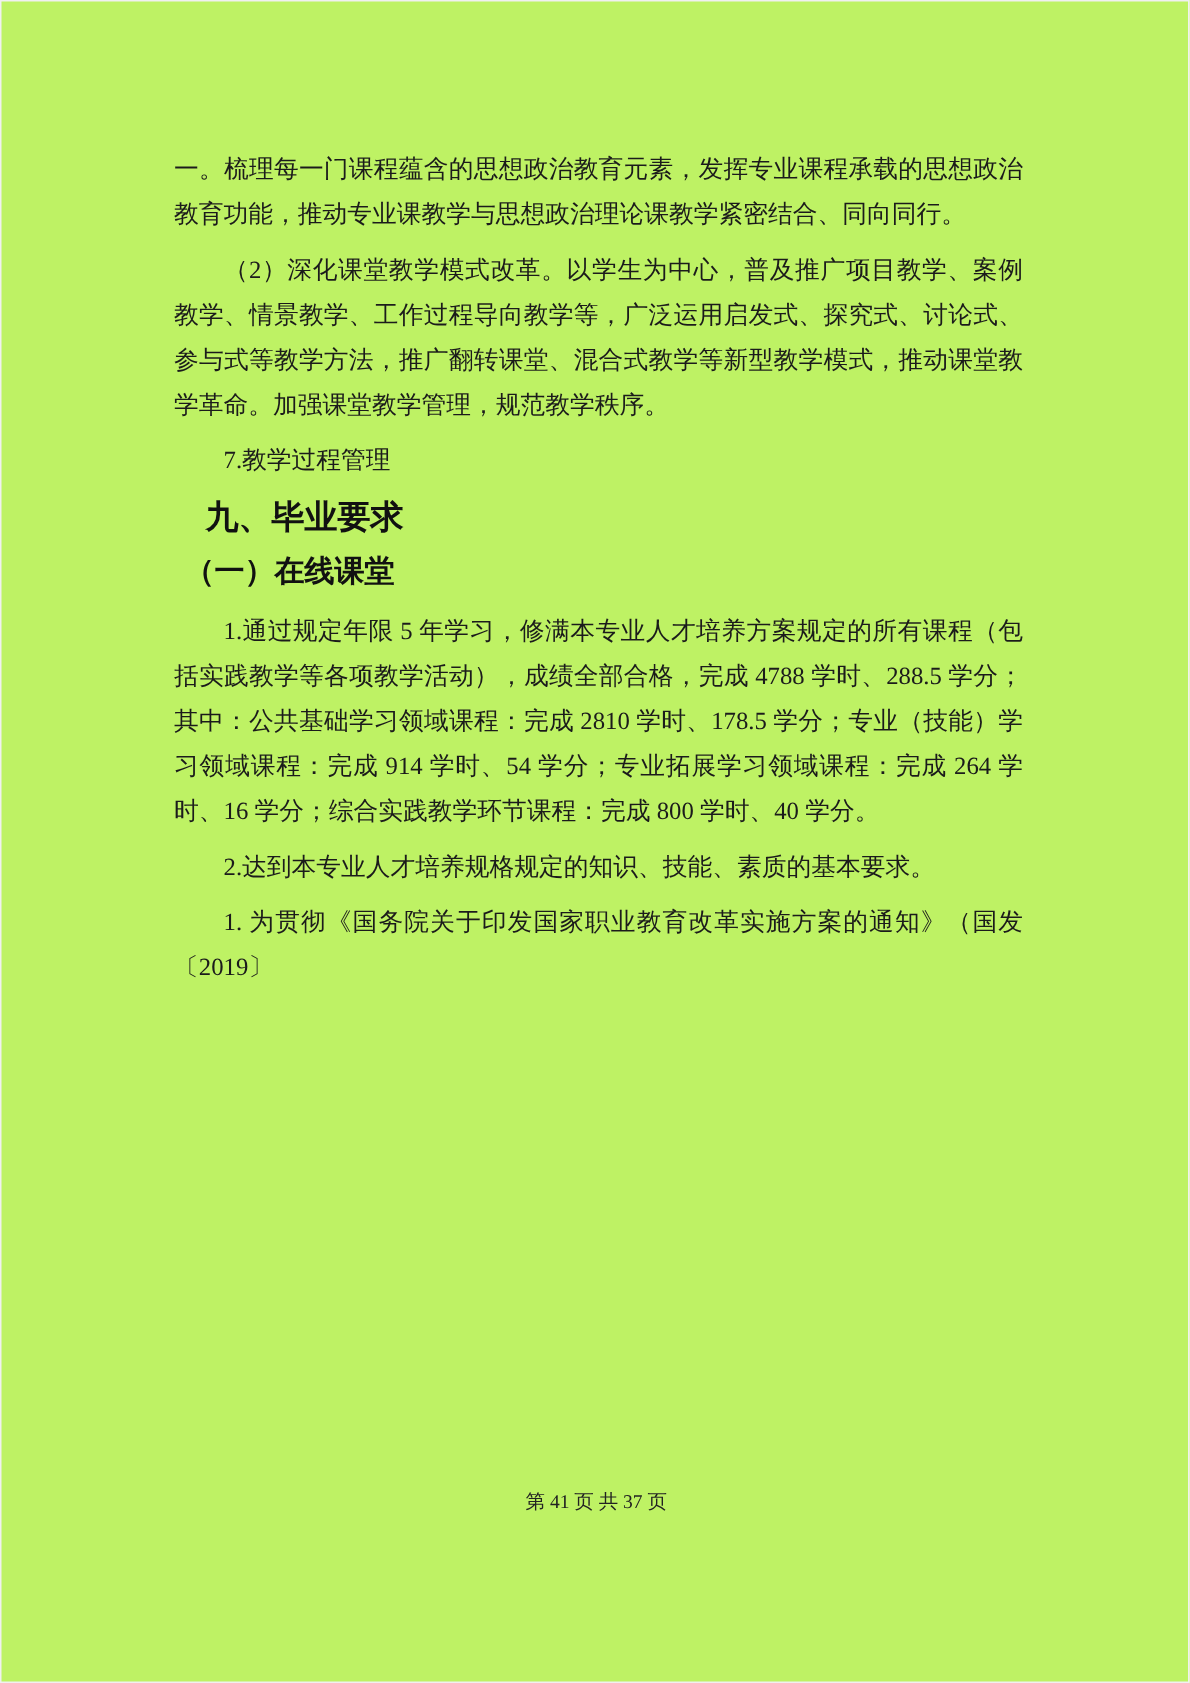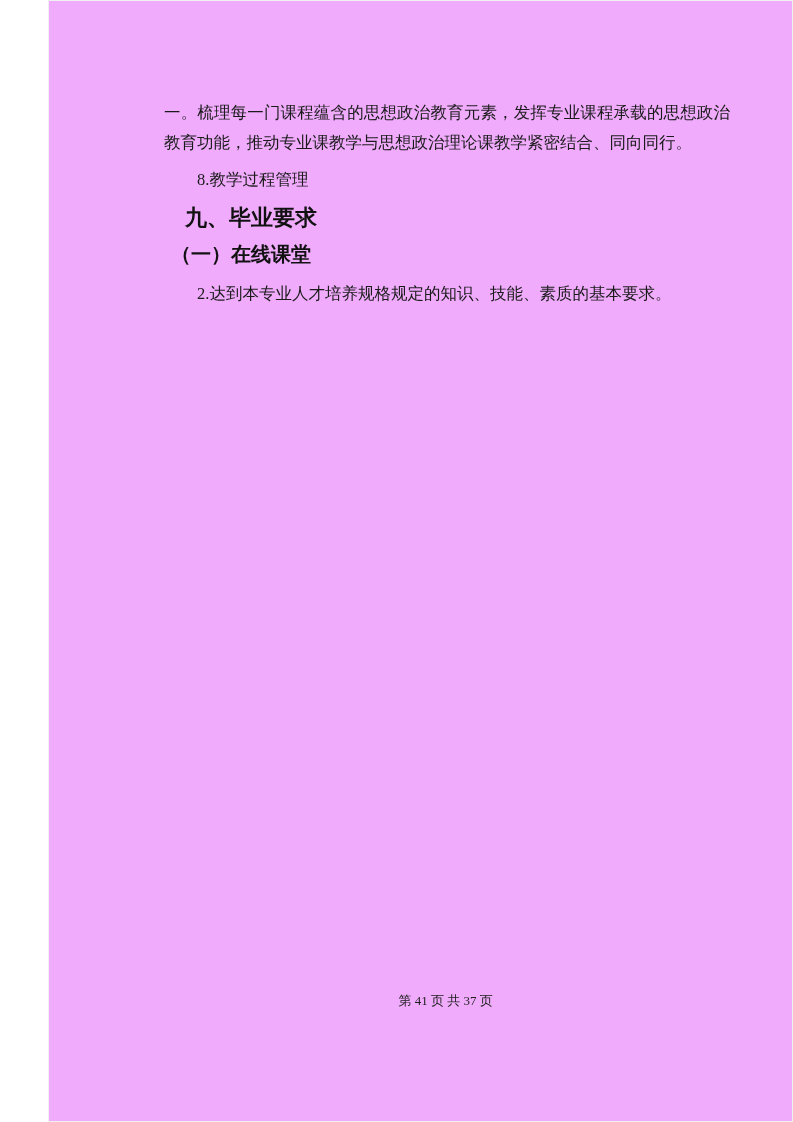--- a/index.html
+++ b/index.html
@@ -11,24 +11,23 @@
     width: 793px;
     height: 1122px;
     position: relative;
     overflow: hidden;
     font-family: "Liberation Serif", "DejaVu Serif", serif;
     color: #1b1b1b;
   }
   .page {
     position: absolute;
     inset: 0;
-    background: #f0abfc;
+    background: #bef264;
     box-sizing: border-box;
     border: 1px solid #f0f0f0;
-    margin-left: 48px;
   }
   .content {
     position: absolute;
     left: 115px;
     top: 97px;
     width: 566px;
   }
   p.body {
     font-size: 16.5px;
     line-height: 30px;
@@ -75,31 +74,34 @@
 </style>
 </head>
 <body>
 
 <div class="page">
 
   <div class="content">
 
     <p class="body-noindent">一。梳理每一门课程蕴含的思想政治教育元素，发挥专业课程承载的思想政治教育功能，推动专业课教学与思想政治理论课教学紧密结合、同向同行。</p>
 
+    <p class="body">（2）深化课堂教学模式改革。以学生为中心，普及推广项目教学、案例教学、情景教学、工作过程导向教学等，广泛运用启发式、探究式、讨论式、参与式等教学方法，推广翻转课堂、混合式教学等新型教学模式，推动课堂教学革命。加强课堂教学管理，规范教学秩序。</p>
 
 
-    <p class="body">8.教学过程管理</p>
+    <p class="body">7.教学过程管理</p>
 
 
     <div class="heading1">九、毕业要求</div>
 
     <div class="heading2">（一）在线课堂</div>
 
+    <p class="body">1.通过规定年限 5 年学习，修满本专业人才培养方案规定的所有课程（包括实践教学等各项教学活动），成绩全部合格，完成 4788 学时、288.5 学分；其中：公共基础学习领域课程：完成 2810 学时、178.5 学分；专业（技能）学习领域课程：完成 914 学时、54 学分；专业拓展学习领域课程：完成 264 学时、16 学分；综合实践教学环节课程：完成 800 学时、40 学分。</p>
 
     <p class="body">2.达到本专业人才培养规格规定的知识、技能、素质的基本要求。</p>
 
 
+    <p class="body">1. 为贯彻《国务院关于印发国家职业教育改革实施方案的通知》（国发〔2019〕</p>
 
   </div>
 
   <div class="footer">第 41 页 共 37 页</div>
 
 </div>
 
 </body></html>

